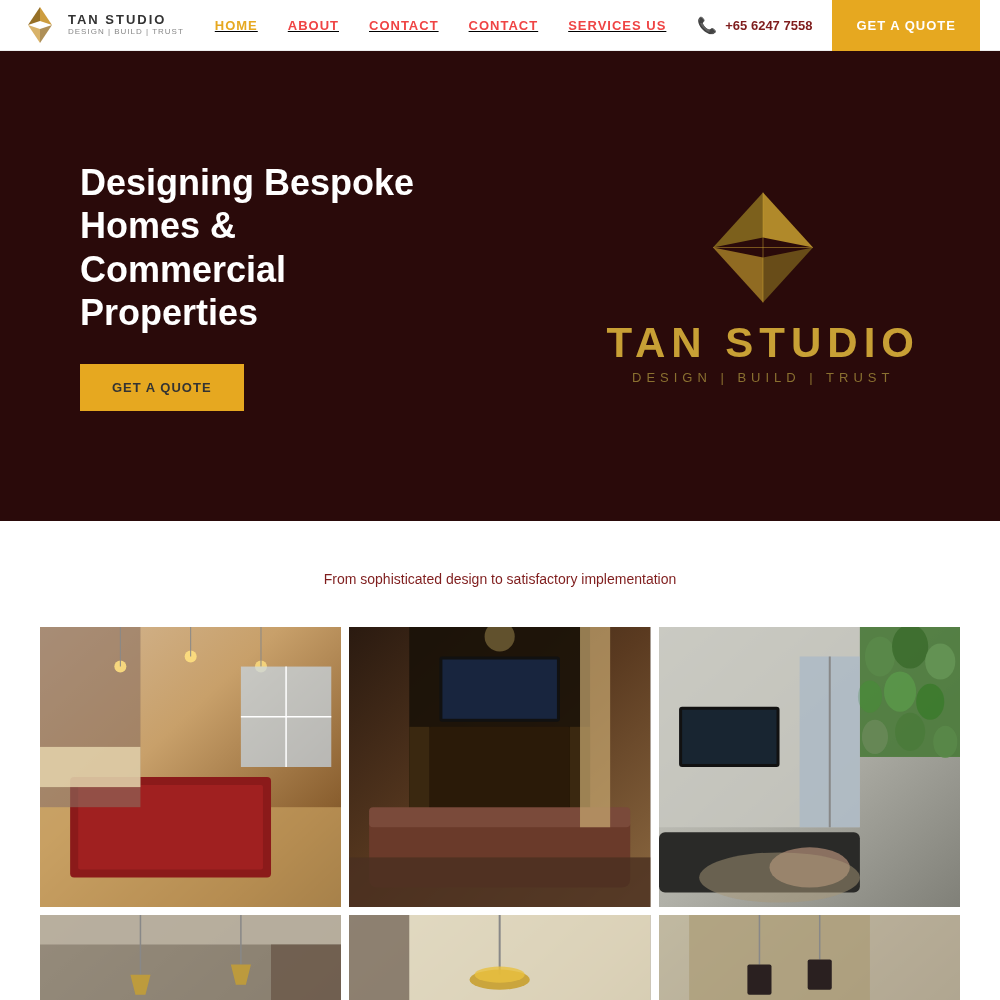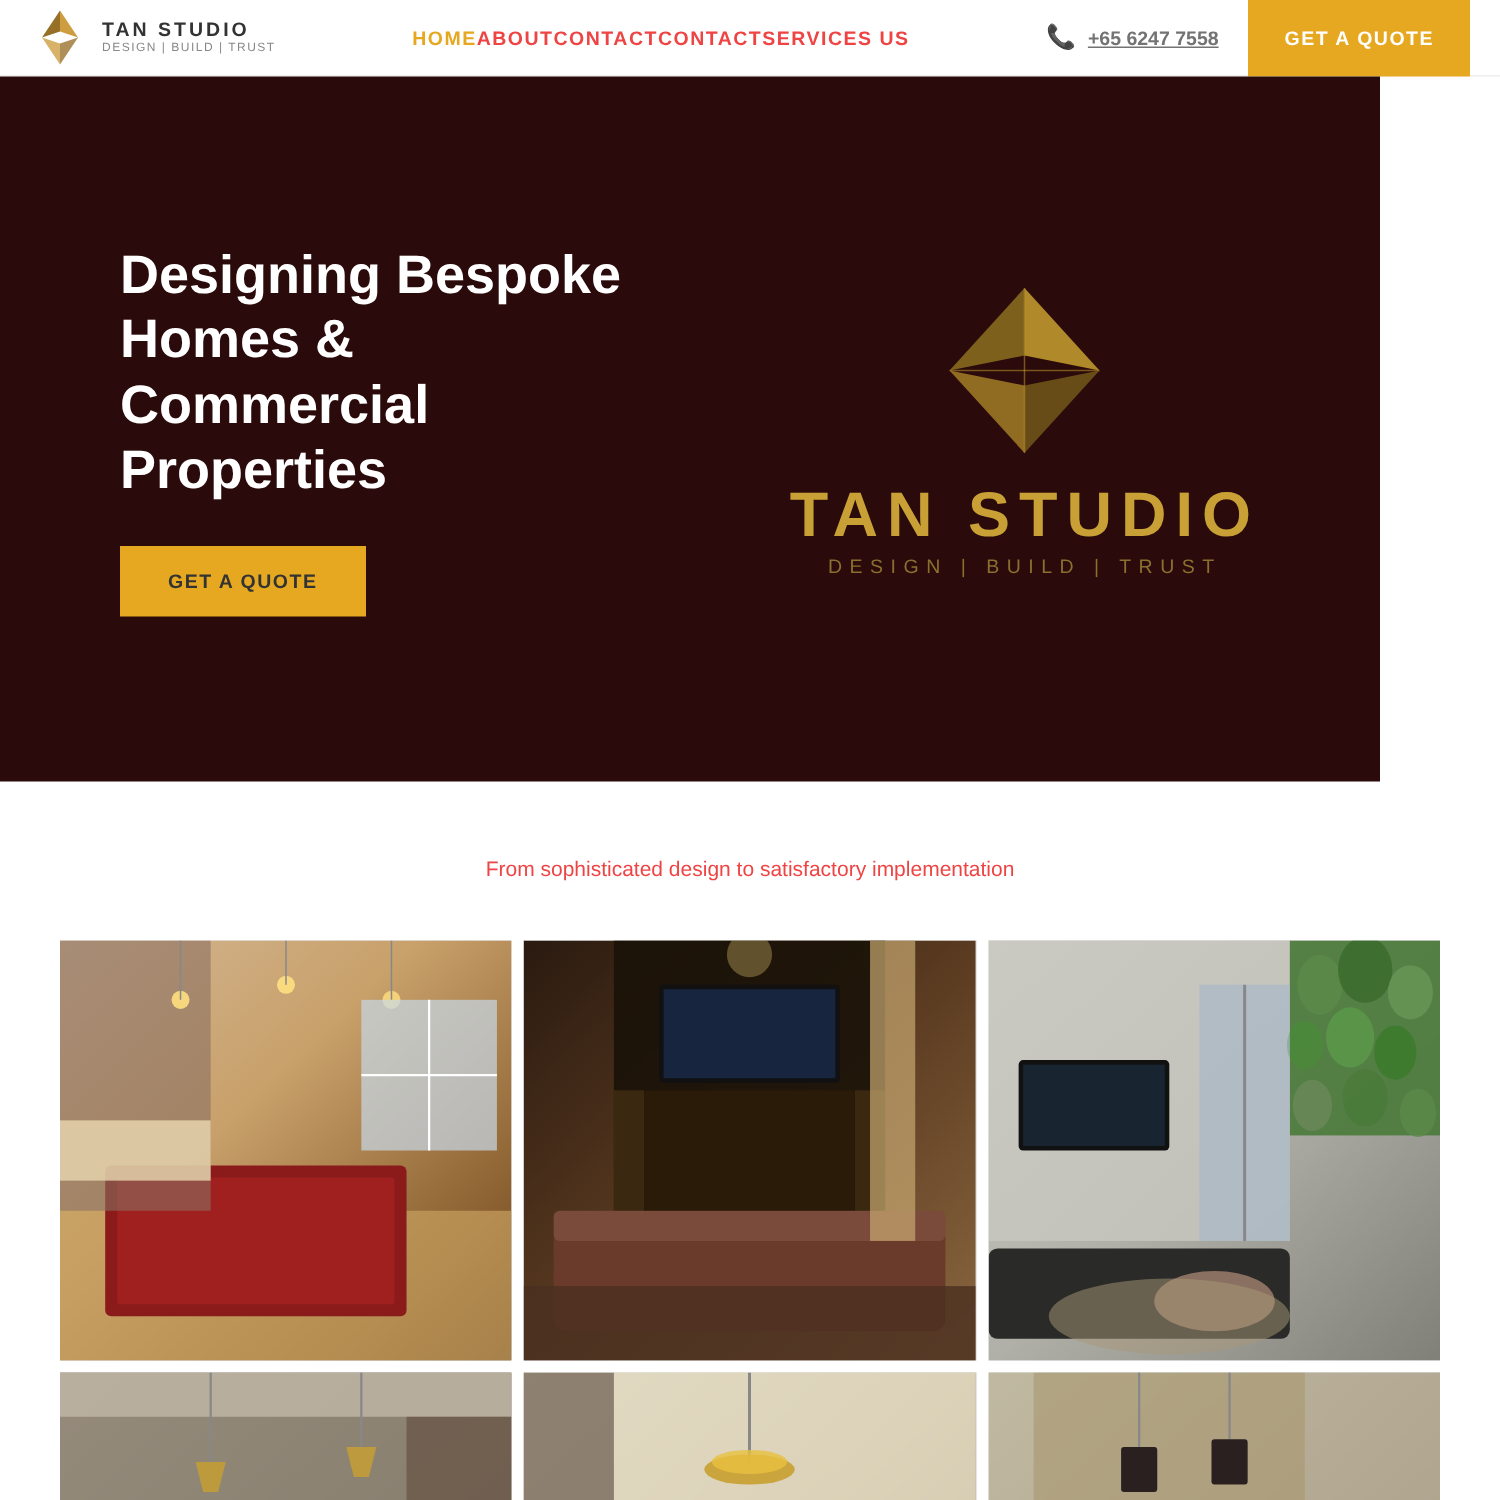--- a/index.html
+++ b/index.html
@@ -36,22 +36,24 @@
       color: #333;
     }
     .logo-text .tagline {
       font-size: 8px;
       letter-spacing: 1px;
       color: #888;
     }
     .nav-links {
       display: flex;
       align-items: center;
+      gap: 30px;
       flex: 1;
       justify-content: center;
+      text-decoration: underline;
     }
     .nav-links a {
       text-decoration: none;
       font-size: 13px;
       font-weight: 600;
       letter-spacing: 1px;
       color: #ef4444;
     }
     .nav-links a.active {
       color: #e6a820;
@@ -61,41 +63,40 @@
       align-items: center;
       gap: 8px;
       margin-right: 20px;
     }
     .phone-icon {
       font-size: 16px;
       color: #555;
     }
     .phone-number {
       font-size: 13px;
-      color: #737373;
+      color: #7f1d1d;
       font-weight: 600;
-      text-decoration: underline;
     }
     .get-quote-btn {
       background: #e6a820;
       color: #fff;
       border: none;
       padding: 0 24px;
       height: 51px;
       font-size: 13px;
       font-weight: 700;
       letter-spacing: 1px;
       cursor: pointer;
       white-space: nowrap;
     }
 
     
     .hero {
       background-color: #2a0a0a;
-      width: 920px;
+      width: 1000px;
       height: 470px;
       position: relative;
       overflow: hidden;
       display: flex;
       align-items: center;
     }
     .hero-content {
       padding: 60px 80px;
       z-index: 2;
       position: relative;
@@ -142,21 +143,21 @@
       font-size: 13px;
       letter-spacing: 5px;
       color: #8a7030;
     }
 
     
     .section-intro {
       text-align: center;
       padding: 50px 20px 20px;
       font-size: 14px;
-      color: #ef4444;
+      color: #7f1d1d;
     }
 
     
     .gallery-grid {
       display: grid;
       grid-template-columns: repeat(3, 1fr);
       gap: 8px;
       padding: 20px 40px 10px;
     }
     .gallery-item {

